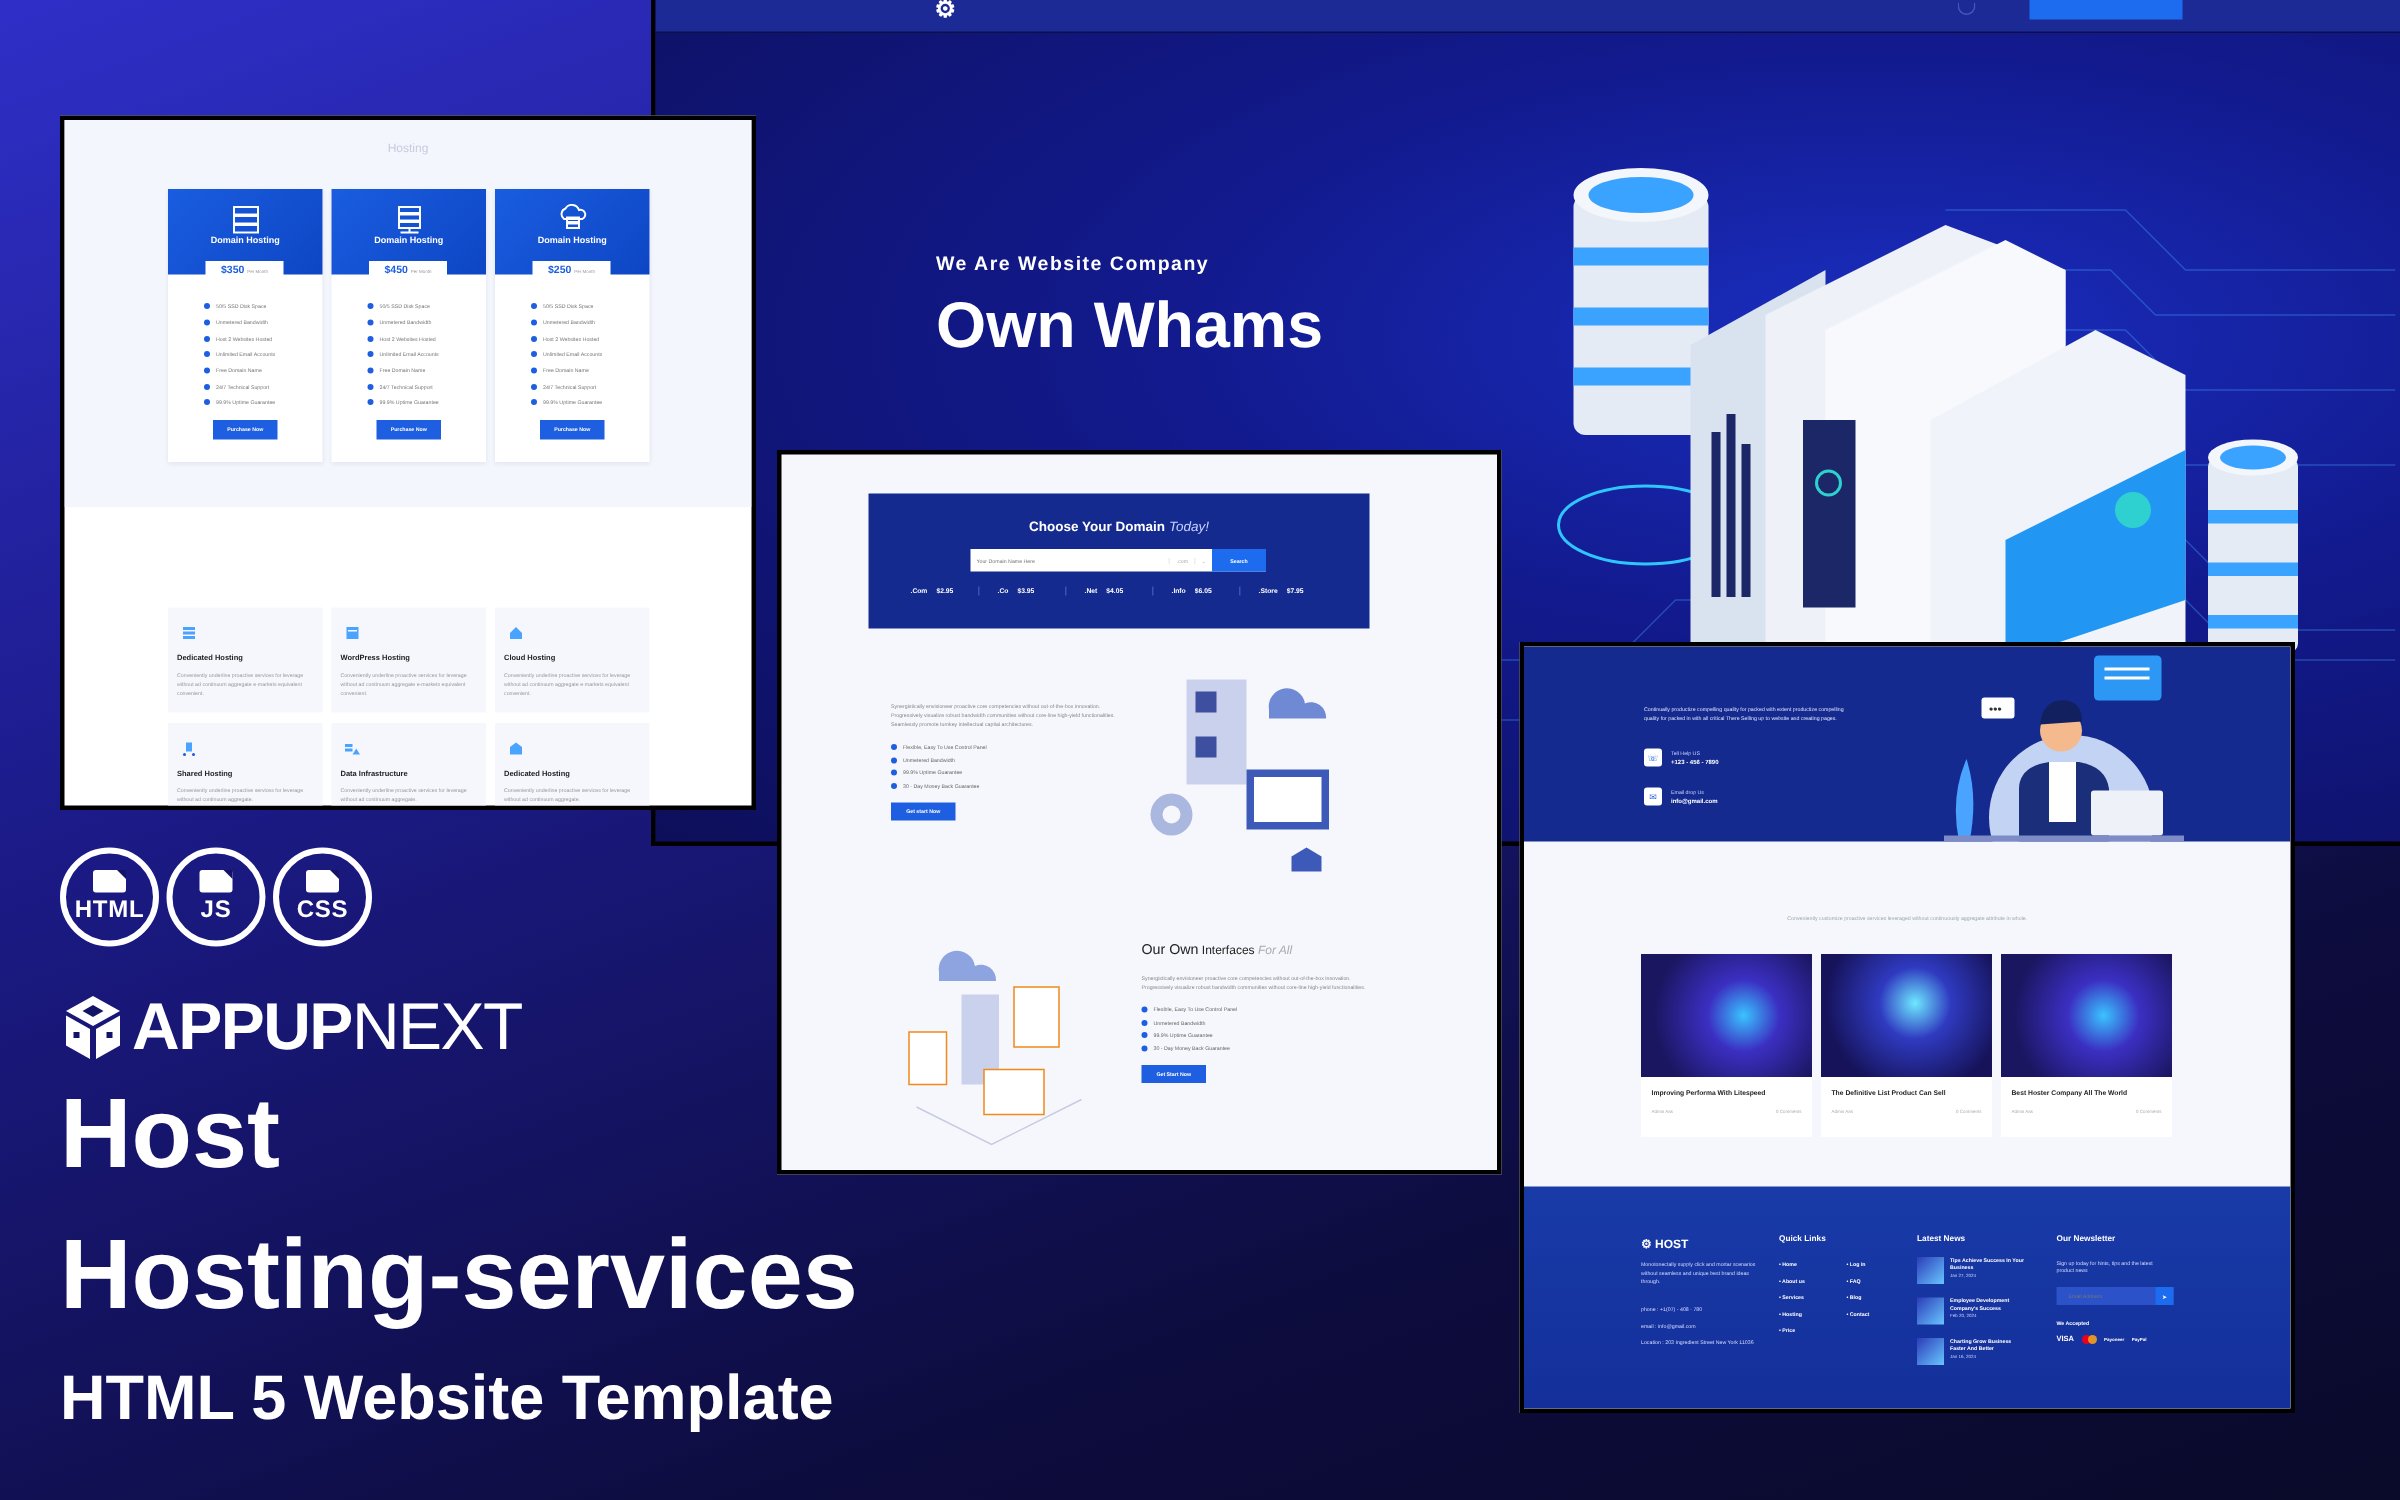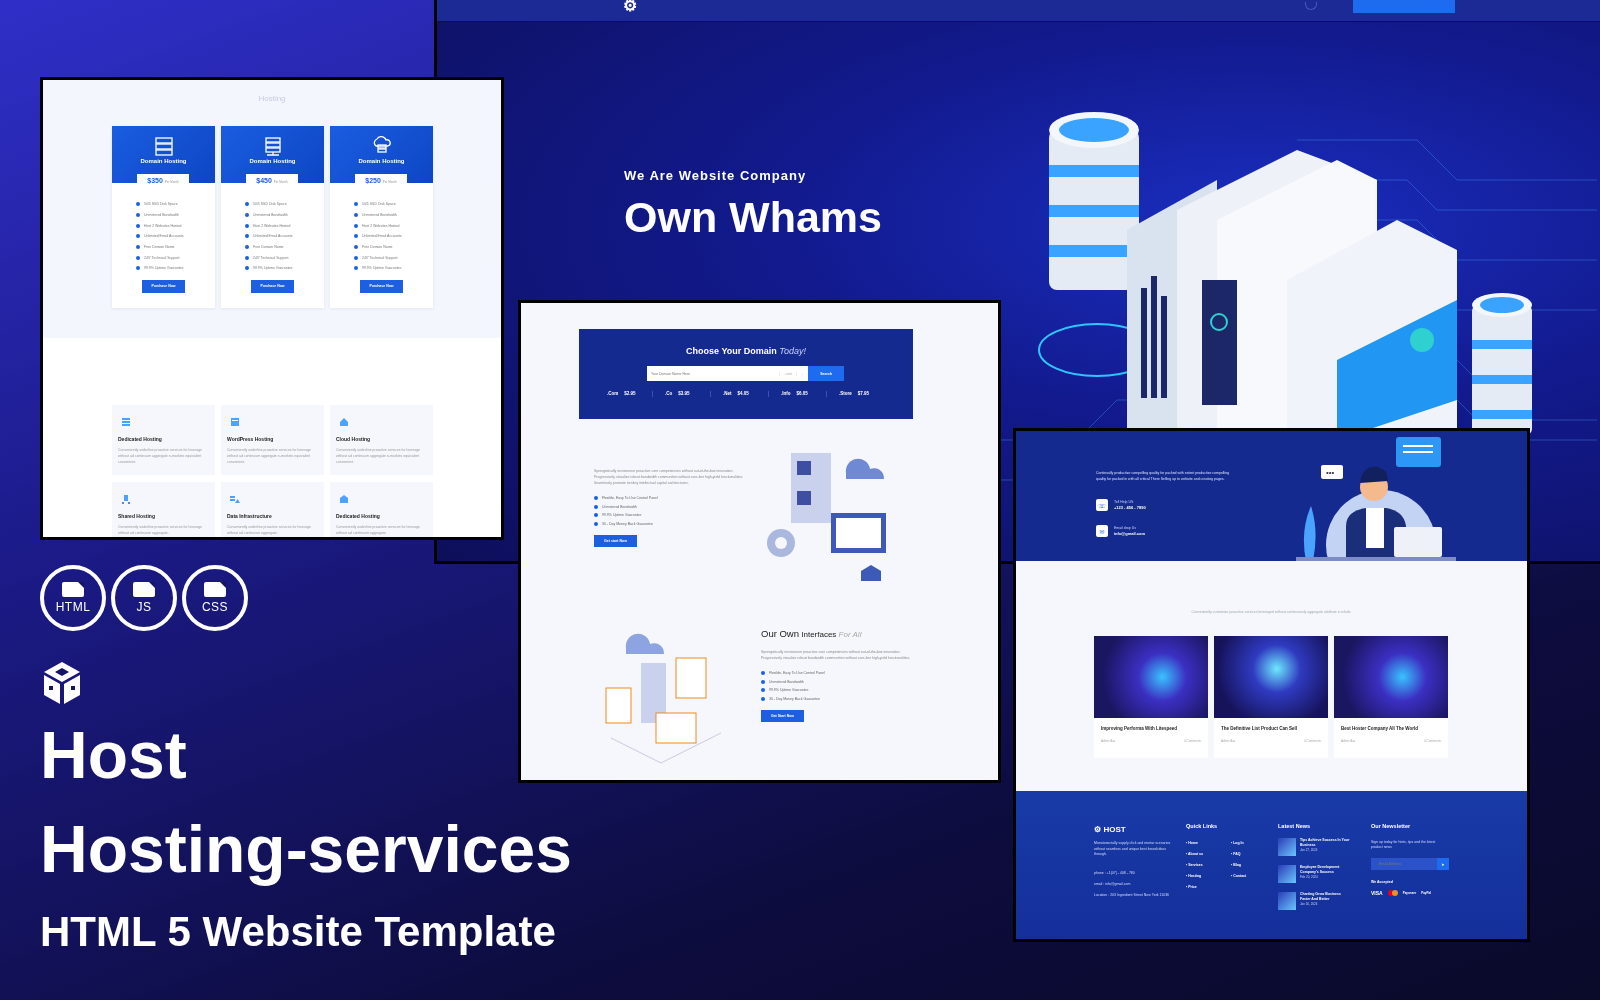--- a/index.html
+++ b/index.html
@@ -95,21 +95,21 @@
 .mc{width:10px;height:6px;position:relative}
 .mc::before,.mc::after{content:"";position:absolute;top:0;width:6px;height:6px;border-radius:50%}
 .mc::before{left:0;background:#eb001b}
 .mc::after{left:4px;background:#f79e1b;opacity:.9}
 
 
 .badges{position:absolute;left:40px;top:565px;display:flex;gap:5px}
 .badge{width:66px;height:66px;border:4px solid #fff;border-radius:50%;display:flex;flex-direction:column;align-items:center;justify-content:center}
 .badge-file{width:22px;height:15px;background:#fff;border-radius:2px;position:relative;margin-bottom:3px}
 .badge-file::after{content:"";position:absolute;right:0;top:0;border-left:6px solid transparent;border-top:6px solid #141466}
-.badge-lbl{font-size:12px;font-weight:normal;letter-spacing:.5px}
+.badge-lbl{font-size:16px;font-weight:bold;letter-spacing:.5px}
 .brand{position:absolute;left:40px;top:660px;display:flex;align-items:center;gap:4px}
 .brand-mark{width:44px;height:46px}
 .brand-name{font-size:44px;letter-spacing:-1px}
 .brand-name b{font-weight:bold}
 .prod{position:absolute;left:40px;top:716px;font-size:66px;font-weight:bold;line-height:78px}
 .prod2{position:absolute;left:40px;top:810px;font-size:66px;font-weight:bold;line-height:78px}
 .subtitle{position:absolute;left:40px;top:908px;font-size:42px;font-weight:bold}
 </style>
 </head>
 <body>
@@ -526,16 +526,17 @@
         <path d="M22 2l18 10-18 10L4 12z"></path>
         <path d="M4 15l16 9v20L4 35z"></path>
         <path d="M40 15l-16 9v20l16-9z"></path>
       </g>
       <g fill="#141466">
         <path d="M22 8l7 4-7 4-7-4z"></path>
         <rect x="9" y="26" width="4" height="4"></rect>
         <rect x="31" y="26" width="4" height="4"></rect>
       </g>
     </svg>
+  <span class="brand-name"><b>APPUP</b><span>NEXT</span></span>
 </div>
 <div class="prod">Host</div>
 <div class="prod2">Hosting-services</div>
 <div class="subtitle">HTML 5 Website Template</div>
 
 </body></html>

